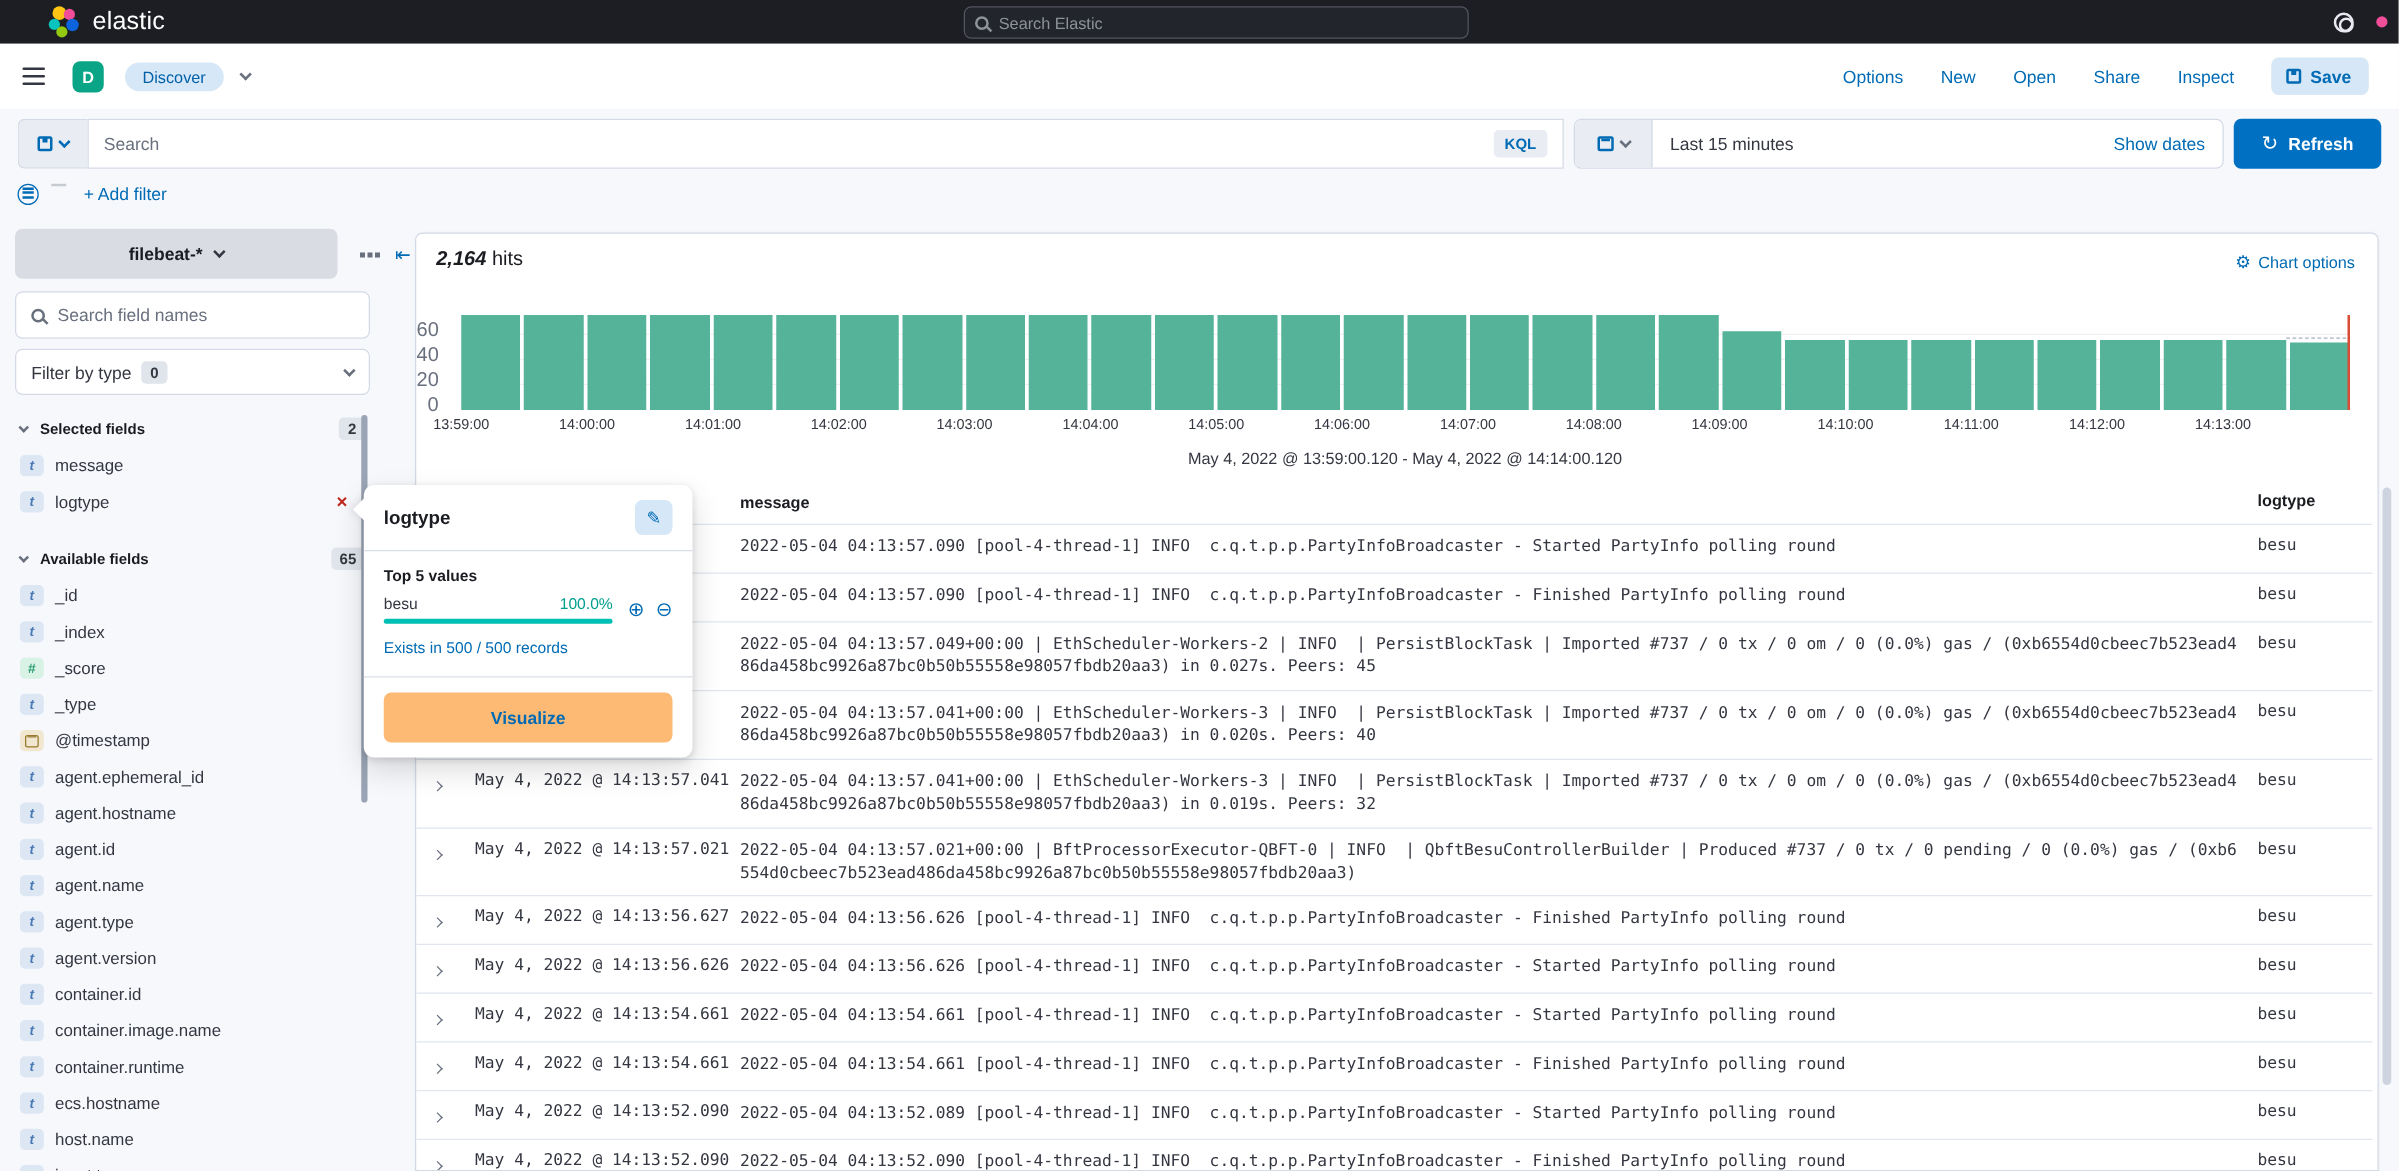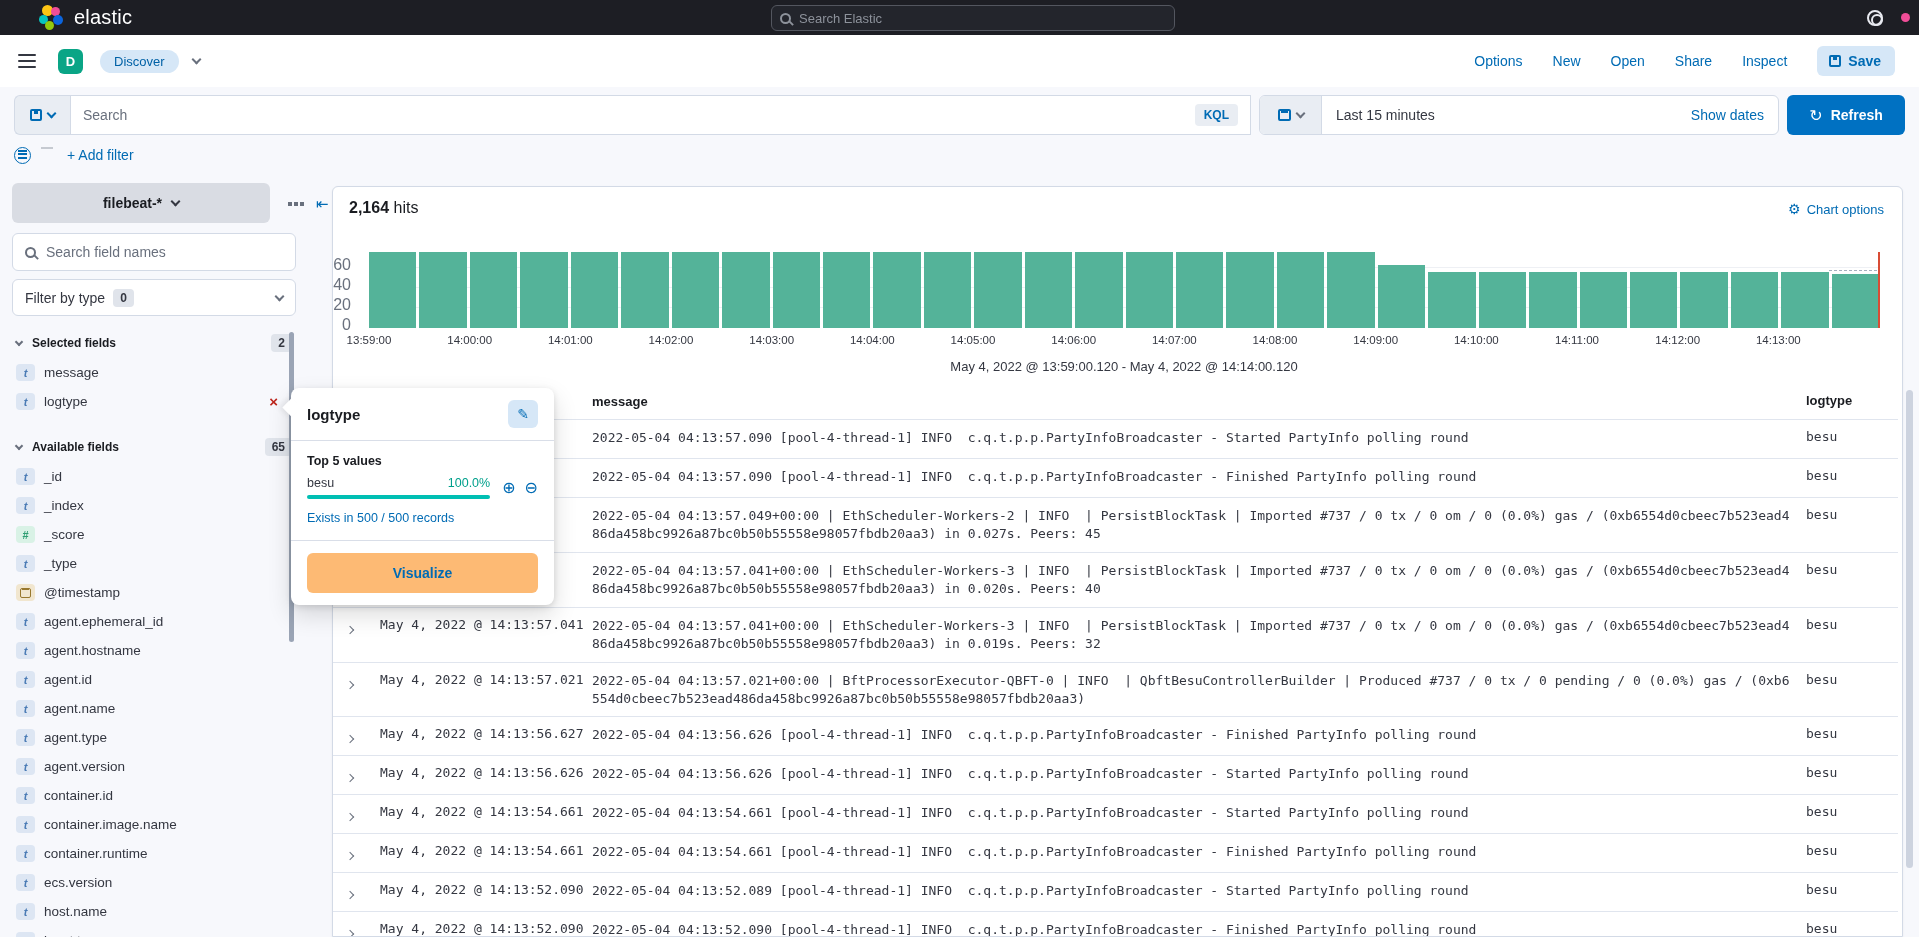--- a/index.html
+++ b/index.html
@@ -85,21 +85,21 @@
   .f-date { background:#f1e6cf; }
   .cal-mini { width:11px; height:10px; border:1.5px solid #98782e; border-radius:2px; position:relative; display:inline-block;}
   .cal-mini::before{content:'';position:absolute;top:0;left:1px;right:1px;height:1.5px;background:#98782e;}
   .f-label { font-size:13.5px; color:#343741; }
   .remove-x { position:absolute; right:18px; color:#bd271e; font-size:15px; font-weight:bold; cursor:pointer; }
   #sidebar-scroll { position:absolute; left:289px; top:332px; width:5px; height:310px; background:#9aa4b5; border-radius:3px; }
 
   
   #panel { position:absolute; left:332px; top:186px; width:1571px; height:751px; background:#fff; border:1px solid #d3dae6; border-radius:6px 6px 0 0; box-shadow:0 1px 3px rgba(0,0,0,.05); overflow:hidden; }
   #hits-line { position:absolute; left:16px; top:12px; font-size:16px; color:#1a1c21; }
-  #hits-line b { font-weight:bold; } #hits-line span { font-weight:normal; }
+  #hits-line b { font-weight:bold;font-style:italic; } #hits-line span { font-weight:normal; }
   #chart-options { position:absolute; right:18px; top:14px; color:#006bb4; font-size:13px; display:flex; align-items:center; gap:6px; cursor:pointer;}
   .ico-gear { font-size:14px; }
 
   #chart { position:absolute; left:36px; top:55px; width:1510px; height:86px; }
   .gridline { position:absolute; left:0; width:1510px; height:1px; background:#eef0f4; }
   #bars { position:absolute; left:0; bottom:0; width:1510px; height:86px; display:flex; align-items:flex-end; }
   .bar { flex:1; background:#54b399; margin-right:3px; }
   .bar:last-child { margin-right:0; }
   #yticks { position:absolute; left:-30px; top:0; width:24px; height:86px; }
   #yticks span { position:absolute; right:12px; font-size:16px; color:#69707d; }
@@ -311,21 +311,21 @@
       <div class="field-row">
         <span class="f-badge f-t">t</span>
         <span class="f-label">container.image.name</span>
       </div>
       <div class="field-row">
         <span class="f-badge f-t">t</span>
         <span class="f-label">container.runtime</span>
       </div>
       <div class="field-row">
         <span class="f-badge f-t">t</span>
-        <span class="f-label">ecs.version</span>
+        <span class="f-label">ecs.hostname</span>
       </div>
       <div class="field-row">
         <span class="f-badge f-t">t</span>
         <span class="f-label">host.name</span>
       </div>
       <div class="field-row">
         <span class="f-badge f-t">t</span>
         <span class="f-label">input.type</span>
       </div>
     </div>

